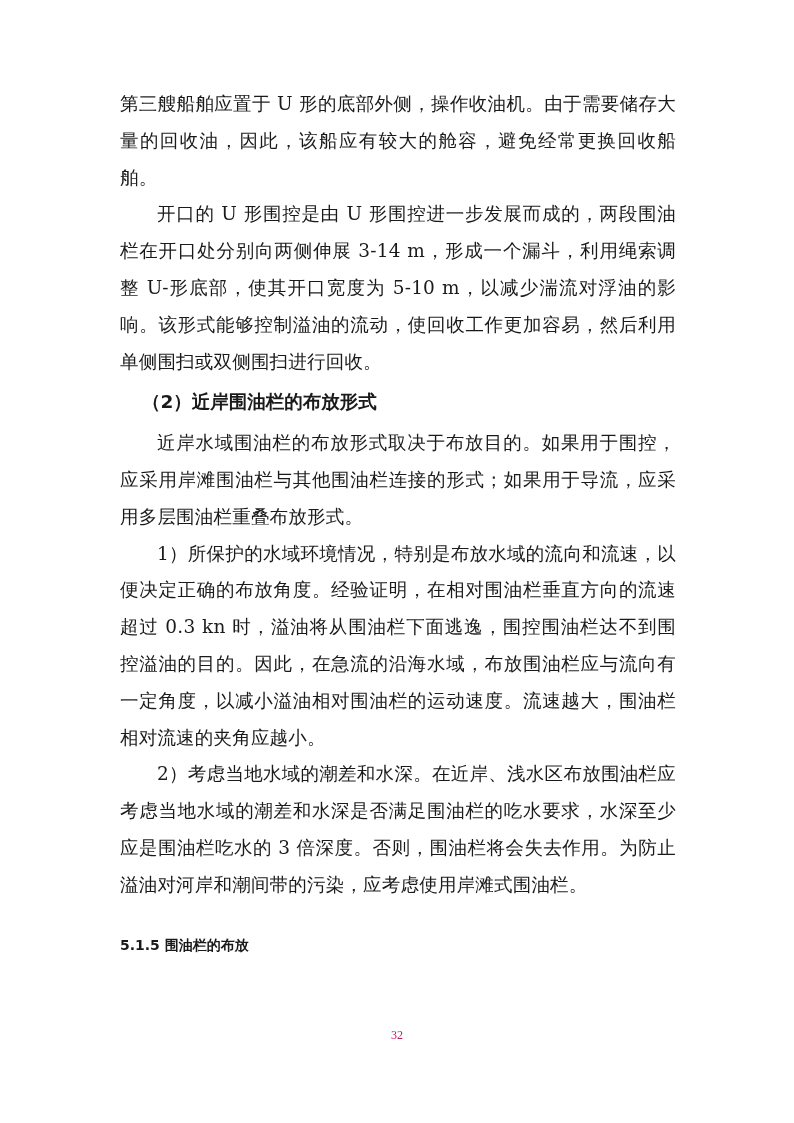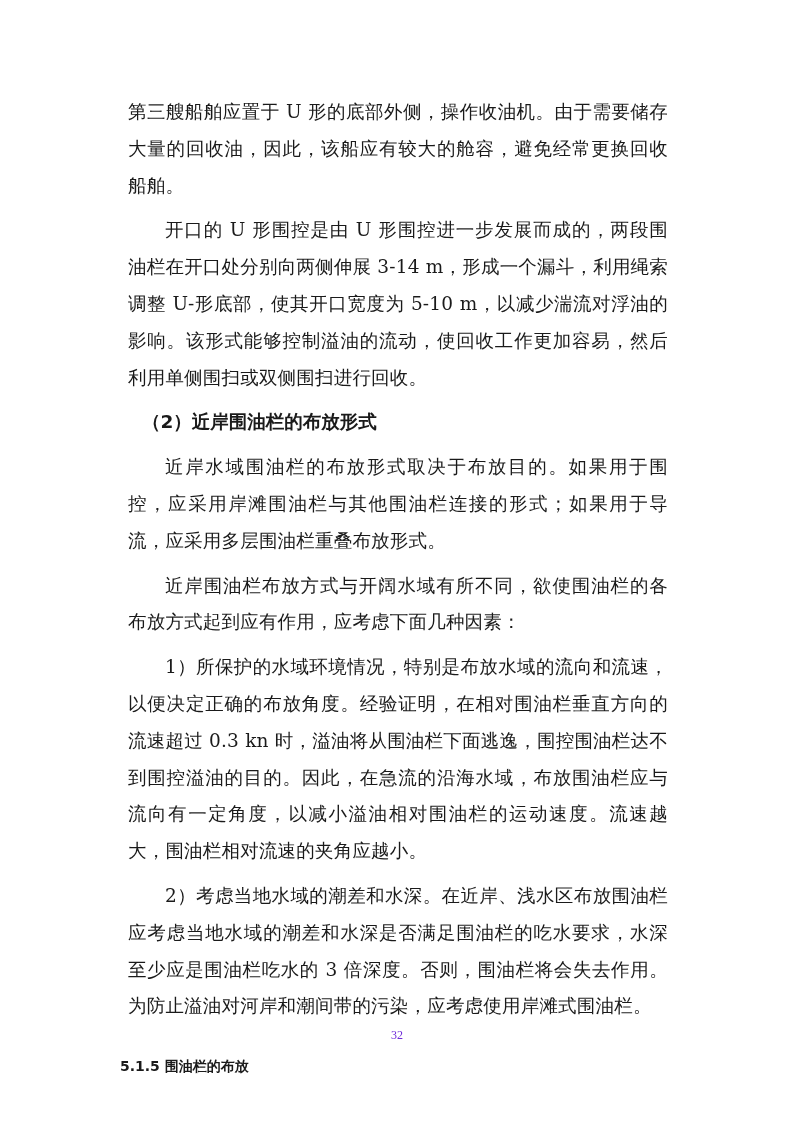--- a/index.html
+++ b/index.html
@@ -15,21 +15,21 @@
       font-family: "DejaVu Serif", "Liberation Serif", serif;
       color: #1a1a1a;
     }
     .page {
       position: absolute;
       left: 120px;
       top: 86px;
       width: 556px;
     }
     .para {
-      margin: 8px;
+      margin: 0;
       font-size: 18.5px;
       line-height: 36.8px;
       text-align: justify;
       text-justify: inter-character;
       letter-spacing: 0.2px;
     }
     .indent {
       text-indent: 37px;
     }
     .subheading {
@@ -49,37 +49,36 @@
       font-family: "DejaVu Sans", "Liberation Sans", sans-serif;
     }
     .page-number {
       position: absolute;
       left: 0;
       width: 794px;
       top: 1028px;
       text-align: center;
       font-size: 12px;
       font-family: "Liberation Serif", serif;
-      color: #6d28d9;
+      color: #be185d;
     }
   </style>
 </head>
 <body>
 
 <div class="page">
 
   <p class="para">第三艘船舶应置于 U 形的底部外侧，操作收油机。由于需要储存大量的回收油，因此，该船应有较大的舱容，避免经常更换回收船舶。</p>
 
   <p class="para indent">开口的 U 形围控是由 U 形围控进一步发展而成的，两段围油栏在开口处分别向两侧伸展 3-14 m，形成一个漏斗，利用绳索调整 U-形底部，使其开口宽度为 5-10 m，以减少湍流对浮油的影响。该形式能够控制溢油的流动，使回收工作更加容易，然后利用单侧围扫或双侧围扫进行回收。</p>
 
   <h3 class="subheading">（2）近岸围油栏的布放形式</h3>
 
   <p class="para indent">近岸水域围油栏的布放形式取决于布放目的。如果用于围控，应采用岸滩围油栏与其他围油栏连接的形式；如果用于导流，应采用多层围油栏重叠布放形式。</p>
 
-  <p class="para indent">近岸围油栏布放方式与开阔水域有所不同，欲使围油栏的各布放方式起到应有作用，应考虑下面几种因素：</p>
 
   <p class="para indent">1）所保护的水域环境情况，特别是布放水域的流向和流速，以便决定正确的布放角度。经验证明，在相对围油栏垂直方向的流速超过 0.3 kn 时，溢油将从围油栏下面逃逸，围控围油栏达不到围控溢油的目的。因此，在急流的沿海水域，布放围油栏应与流向有一定角度，以减小溢油相对围油栏的运动速度。流速越大，围油栏相对流速的夹角应越小。</p>
 
   <p class="para indent">2）考虑当地水域的潮差和水深。在近岸、浅水区布放围油栏应考虑当地水域的潮差和水深是否满足围油栏的吃水要求，水深至少应是围油栏吃水的 3 倍深度。否则，围油栏将会失去作用。为防止溢油对河岸和潮间带的污染，应考虑使用岸滩式围油栏。</p>
 
   <h2 class="section-heading">5.1.5 围油栏的布放</h2>
 
 
 </div>
 

